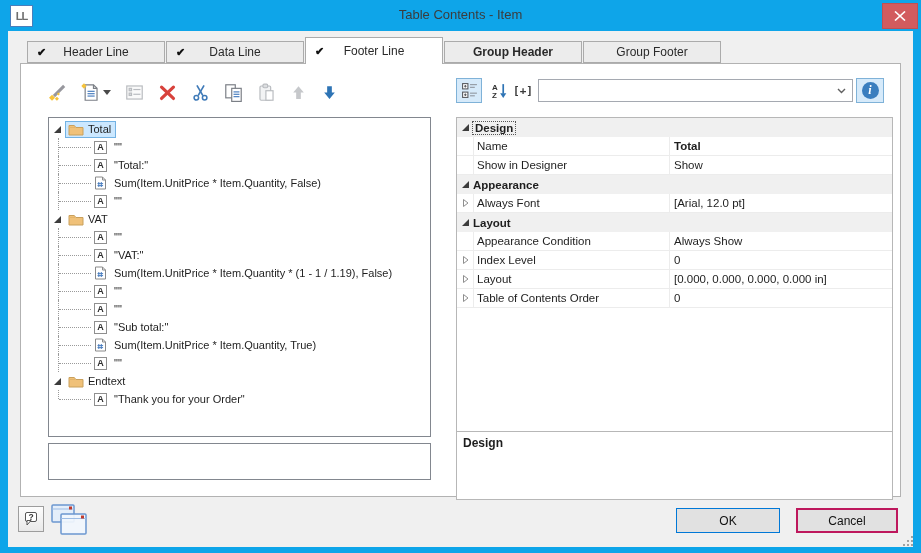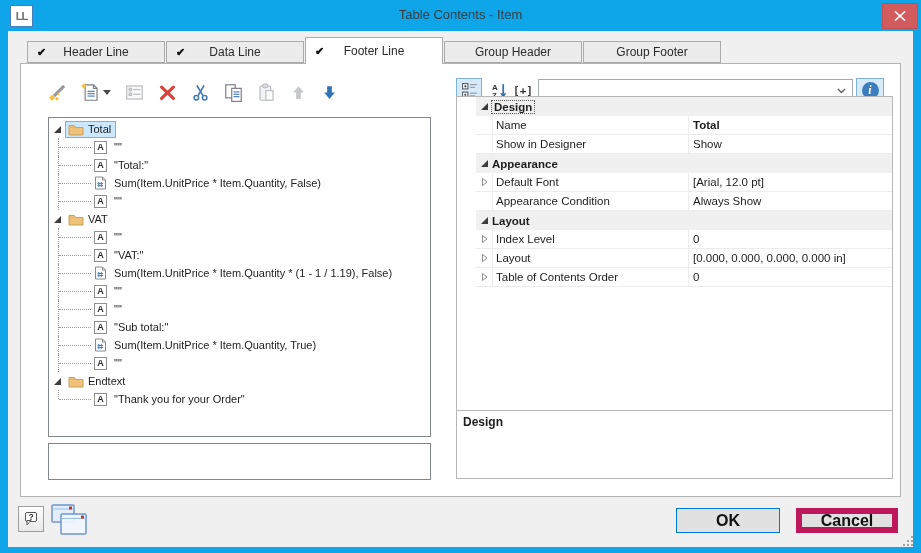--- a/index.html
+++ b/index.html
@@ -39,40 +39,40 @@
   .descbox{position:absolute;left:48px;top:443px;width:383px;height:37px;background:#fff;border:1px solid #82878f;box-sizing:border-box;z-index:5;}
   
   .ptbtn{position:absolute;top:78px;width:26px;height:25px;display:flex;align-items:center;justify-content:center;box-sizing:border-box;z-index:5;}
   .ptbtn.on{background:#d6eafa;border:1px solid #7fb2d8;}
   .plustext{font-size:11px;font-weight:bold;color:#3a3a3a;font-family:"DejaVu Sans Mono",monospace;}
   .combo{position:absolute;left:538px;top:79px;width:315px;height:23px;background:#fff;border:1px solid #a5a9b1;box-sizing:border-box;z-index:5;}
   .combo svg{position:absolute;right:6px;top:8px;}
   .infodot{width:17px;height:17px;border-radius:50%;background:#3a7ebf;color:#fff;font-family:"Liberation Serif",serif;
            font-weight:bold;font-style:italic;font-size:12px;display:flex;align-items:center;justify-content:center;}
   
-  .propbox{position:absolute;left:456px;top:96px;width:437px;height:383px;background:#fff;border:1px solid #b7b7b7;box-sizing:border-box;z-index:5;padding-left:19px;}
+  .propbox{position:absolute;left:456px;top:117px;width:437px;height:383px;background:#fff;border:1px solid #b7b7b7;box-sizing:border-box;z-index:5;}
   .prow{display:flex;height:19px;align-items:center;font-size:11.5px;color:#1e1e1e;box-sizing:border-box;}
   .pcat{background:#f0f0f0;font-weight:bold;}
   .pgut{width:16px;flex:none;display:flex;align-items:center;justify-content:center;height:100%;}
   .pitem .pgut{border-right:1px solid #ececec;}
   .pitem{border-bottom:1px solid #ececec;}
   .pname{width:192px;flex:none;padding-left:3px;border-right:1px solid #ececec;height:100%;display:flex;align-items:center;}
   .pval{padding-left:4px;white-space:nowrap;}
   .pbold{font-weight:bold;}
   .pfocus{outline:1px dotted #555;padding:0 2px;}
   .pdesc{position:absolute;left:0;right:0;top:313px;bottom:0;border-top:1px solid #b7b7b7;padding:4px 6px;
          font-size:12px;font-weight:bold;color:#1e1e1e;box-sizing:border-box;}
   
   .helpbtn{position:absolute;left:18px;top:506px;width:26px;height:26px;border:1px solid #9d9d9d;box-sizing:border-box;
            background:linear-gradient(#fdfdfd,#e9e9e9);display:flex;align-items:center;justify-content:center;z-index:5;}
   .cascade{position:absolute;left:49px;top:499px;z-index:5;}
-  .btn{position:absolute;top:508px;height:25px;background:#e1e1e1;box-sizing:border-box;font-size:16px;color:#111;
-       display:flex;align-items:center;justify-content:center;z-index:5;font-weight:bold;}
+  .btn{position:absolute;top:508px;height:25px;background:#e1e1e1;box-sizing:border-box;font-size:12px;color:#111;
+       display:flex;align-items:center;justify-content:center;z-index:5;}
   .okbtn{left:676px;width:104px;border:1px solid #0078d7;}
-  .cancelbtn{left:796px;width:102px;border:6px solid #be185d;}
+  .cancelbtn{left:796px;width:102px;border:2px solid #be185d;}
   .grip{position:absolute;left:901px;top:533px;z-index:5;}
 </style>
 </head>
 <body>
 
 <div class="win">
   <div class="appicon">LL</div>
   <div class="title">Table Contents - Item</div>
   <div class="closebtn">
     <svg width="12" height="10" viewBox="0 0 12 10">
@@ -91,21 +91,21 @@
         <span class="tlabel">Header Line</span>
       </div>
       <div class="tab" style="left: 166px;">
         <span class="tcheck">✔</span>
         <span class="tlabel">Data Line</span>
       </div>
       <div class="tab active" style="left: 305px;">
         <span class="tcheck">✔</span>
         <span class="tlabel">Footer Line</span>
       </div>
-      <div class="tab" style="left: 444px;">
+      <div class="tab" style="left: 444px; font-weight: bold;">
         <span class="tlabel">Group Header</span>
       </div>
       <div class="tab" style="left: 583px;">
         <span class="tlabel">Group Footer</span>
       </div>
     </div>
   <div class="panel"></div>
 
   <div id="ltb">
       <span class="tbtn">
@@ -379,35 +379,35 @@
             </svg>
           </span>
           <span>Appearance</span>
         </div>
         <div class="prow pitem">
           <span class="pgut">
             <svg width="9" height="10" viewBox="0 0 9 10">
               <polygon points="2.5,1.5 7,5 2.5,8.5" fill="none" stroke="#8f8f8f"></polygon>
             </svg>
           </span>
-          <span class="pname">Default Font</span>
+          <span class="pname">Always Font</span>
           <span class="pval">[Arial, 12.0 pt]</span>
+        </div>
+        <div class="prow pcat">
+          <span class="pgut">
+            <svg width="9" height="9" viewBox="0 0 9 9">
+              <polygon points="8,1 8,8 1,8" fill="#3c3c3c"></polygon>
+            </svg>
+          </span>
+          <span>Layout</span>
         </div>
         <div class="prow pitem">
           <span class="pgut"></span>
           <span class="pname">Appearance Condition</span>
           <span class="pval">Always Show</span>
-        </div>
-        <div class="prow pcat">
-          <span class="pgut">
-            <svg width="9" height="9" viewBox="0 0 9 9">
-              <polygon points="8,1 8,8 1,8" fill="#3c3c3c"></polygon>
-            </svg>
-          </span>
-          <span>Layout</span>
         </div>
         <div class="prow pitem">
           <span class="pgut">
             <svg width="9" height="10" viewBox="0 0 9 10">
               <polygon points="2.5,1.5 7,5 2.5,8.5" fill="none" stroke="#8f8f8f"></polygon>
             </svg>
           </span>
           <span class="pname">Index Level</span>
           <span class="pval">0</span>
         </div>

